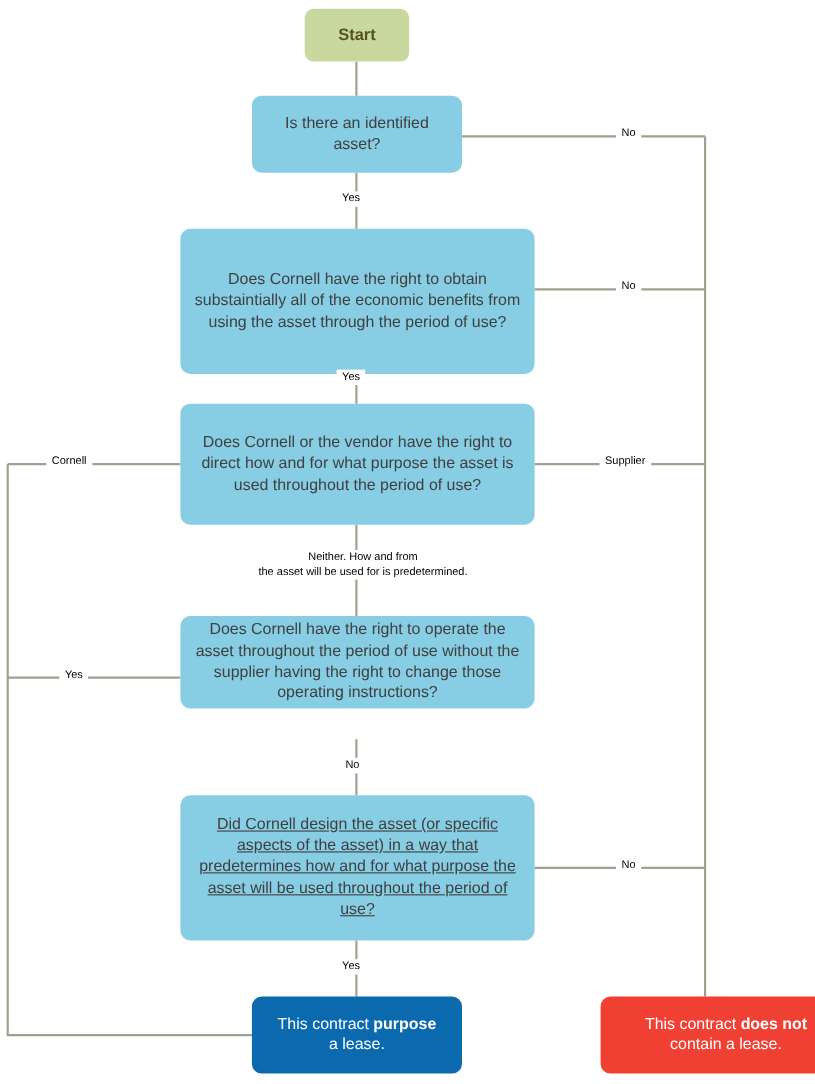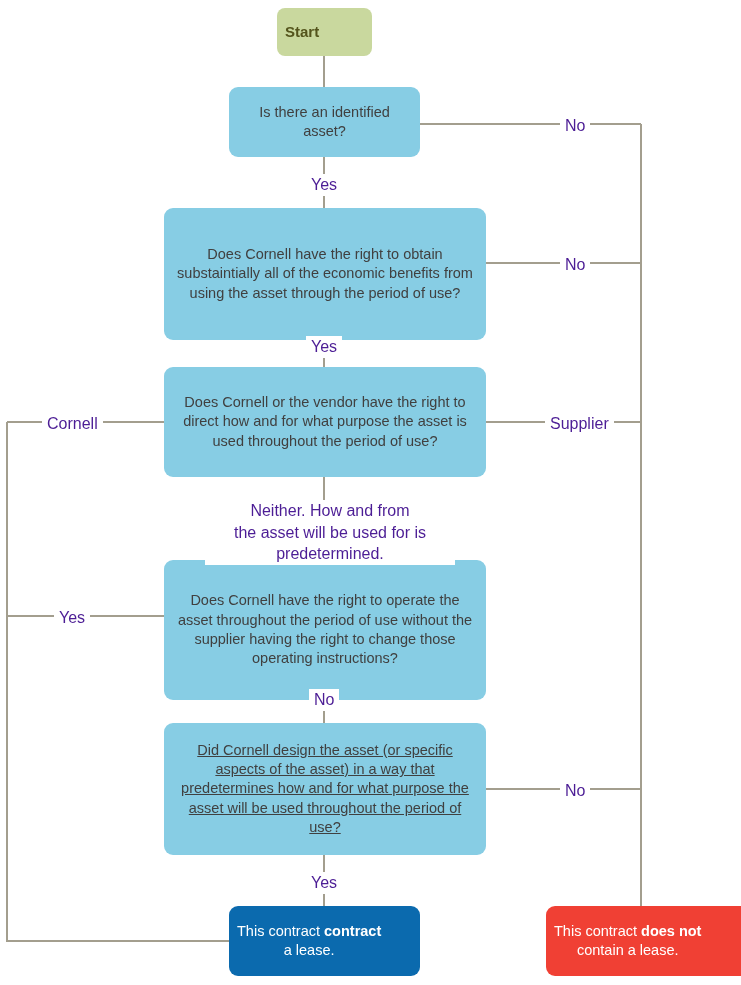--- a/index.html
+++ b/index.html
@@ -23,20 +23,21 @@
     top: 0;
     width: 741px;
     height: 985px;
     pointer-events: none;
   }
   .node {
     position: absolute;
     box-sizing: border-box;
     display: flex;
     align-items: center;
+    justify-content: center;
     text-align: center;
     border-radius: 9px;
     line-height: 1.33;
     padding: 4px 8px;
   }
   .node-start {
     background: #c9d89e;
     color: #54541c;
     font-weight: bold;
     font-size: 15px;
@@ -53,22 +54,22 @@
     font-size: 14.5px;
   }
   .node-no {
     background: #f04034;
     color: #ffffff;
     font-size: 14.5px;
   }
   .node-yes b, .node-no b { font-weight: bold; }
   .edge-label {
     position: absolute;
-    font-size: 16px;
-    color: #4c1d95;
+    font-size: 10px;
+    color: #000000;
     background: #ffffff;
     padding: 0 5px;
     white-space: nowrap;
     line-height: 1.35;
     text-align: center;
   }
   .edge-label.multiline { white-space: normal; }
 </style>
 </head>
 <body>
@@ -117,31 +118,31 @@
   </div>
 
   <div class="node node-decision" style="left:164px; top:208px; width:322px; height:132px;">
     <span>Does Cornell have the right to obtain substaintially all of the economic benefits from using the asset through the period of use?</span>
   </div>
 
   <div class="node node-decision" style="left:164px; top:367px; width:322px; height:110px;">
     <span>Does Cornell or the vendor have the right to direct how and for what purpose the asset is used throughout the period of use?</span>
   </div>
 
-  <div class="node node-decision" style="left:164px; top:560px; width:322px; height:140px;">
+  <div class="node node-decision" style="left:164px; top:560px; width:322px; height:84px;">
     <span>Does Cornell have the right to operate the asset throughout the period of use without the supplier having the right to change those operating instructions?</span>
   </div>
 
   <div class="node node-decision" style="left:164px; top:723px; width:322px; height:132px;text-decoration:underline;">
     <span>Did Cornell design the asset (or specific aspects of the asset) in a way that predetermines how and for what purpose the asset will be used throughout the period of use?</span>
   </div>
 
   <div class="node node-yes" style="left:229px; top:906px; width:191px; height:70px;">
     <div>
-      <span>This contract </span><b>contract</b><br>
+      <span>This contract </span><b>purpose</b><br>
       <span>a lease.</span>
     </div>
   </div>
 
   <div class="node node-no" style="left:546px; top:906px; width:228px; height:70px;">
     <div>
       <span>This contract </span><b>does not</b><br>
       <span>contain a lease.</span>
     </div>
   </div>

